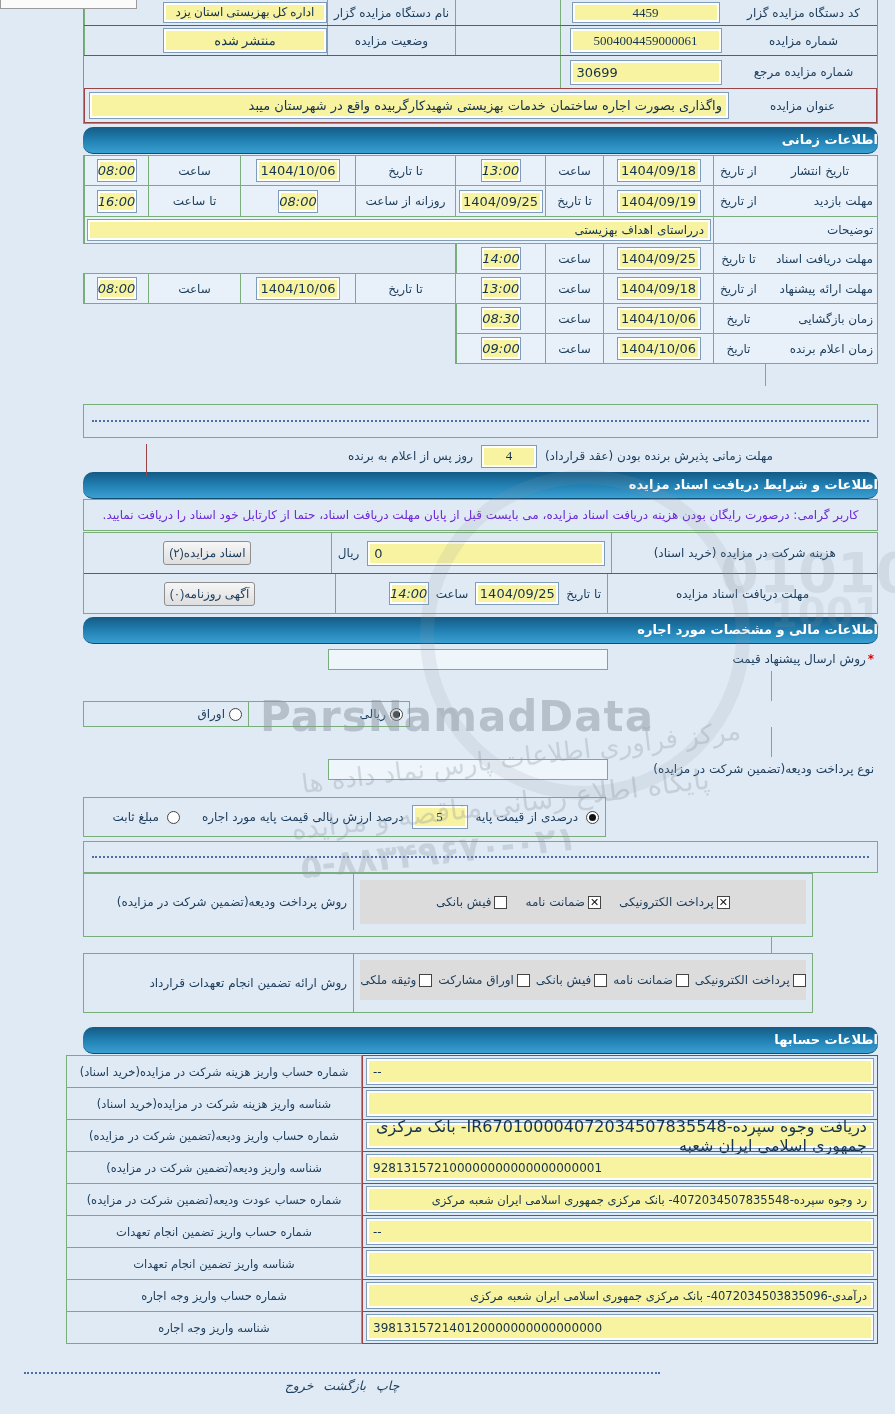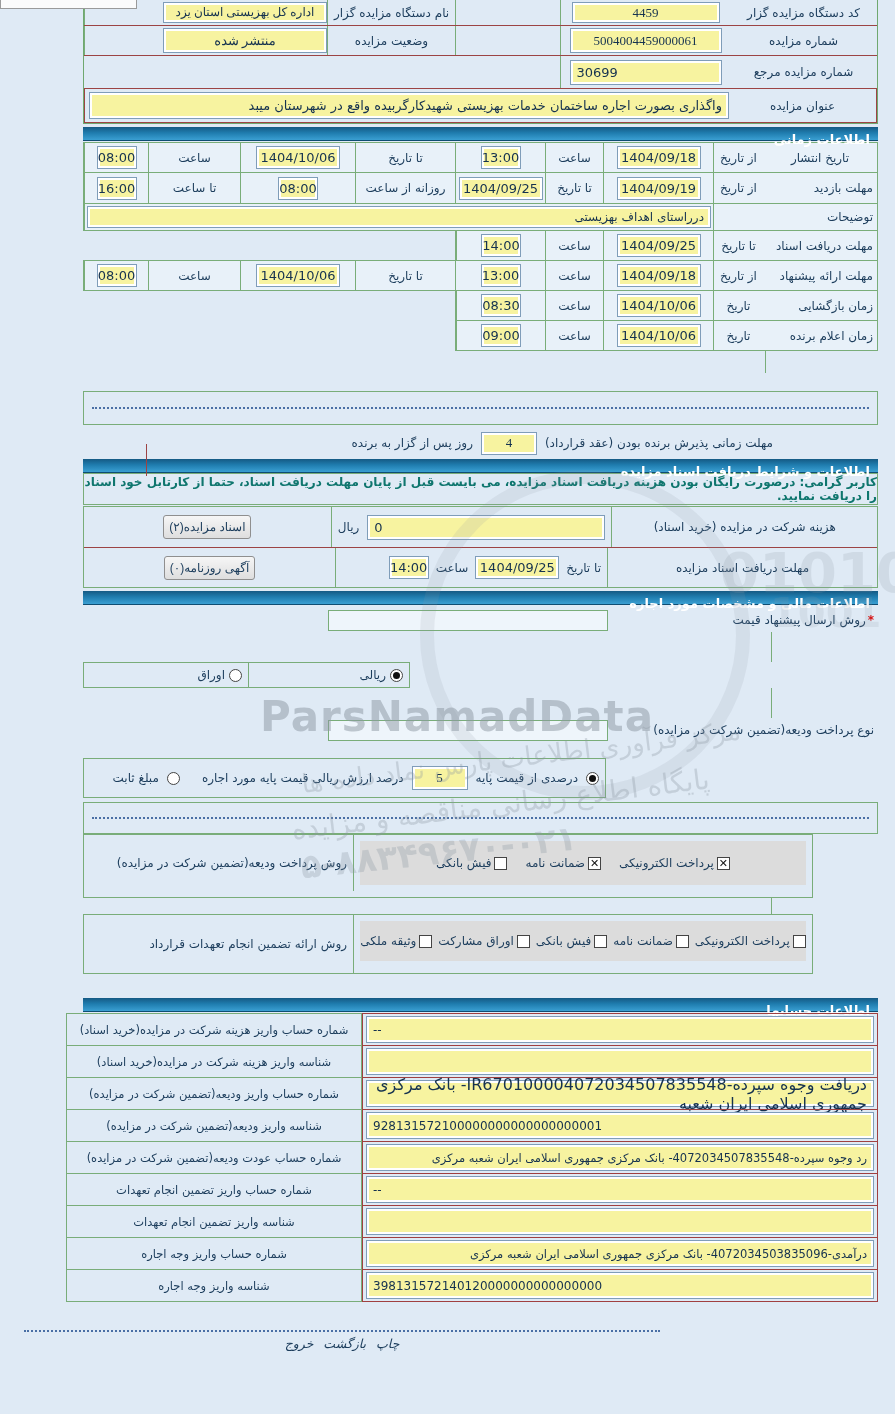--- a/index.html
+++ b/index.html
@@ -13,59 +13,59 @@
   }
   .page { position:relative; width:895px; height:1414px; overflow:hidden; background:#dfeaf5; }
 
   .corner-box { position:absolute; top:0; left:0; width:137px; height:9px;
     background:#fbfbfb; border:1px solid #9a9a9a; border-top:none; }
 
   .col { margin:0 17px 0 83px; }
   .col-accounts { margin:0 17px 0 66px; }
 
   
-  .sec-header { height:14px; line-height:26px; color:#ffffff; font-weight:bold; font-size:13px;
-    padding-right:8px; background:linear-gradient(180deg,#155a84 0%,#1f7cae 45%,#3a9fd2 100%);
-    border-bottom:1px solid #0f4d72; }
+  .sec-header { height:27px; line-height:26px; color:#ffffff; font-weight:bold; font-size:13px;
+    padding-right:0; background:linear-gradient(180deg,#155a84 0%,#1f7cae 45%,#3a9fd2 100%);
+    border-bottom:1px solid #0f4d72;border-radius:10px; }
 
   
   .trow { display:flex; align-items:center; background:transparent; }
   .cell { display:flex; align-items:center; justify-content:center; height:100%; }
   .cell.sep { border-left:1px solid #79ad79; }
   .lbl { color:#1c3d5c; }
   .lblcell { justify-content:center; text-align:center; padding:0 4px; }
 
   .inp { background:#f7f3a0; border:1px solid #7f9db9; box-shadow: inset 0 0 0 2px #ffffff;
     color:#15324f; display:flex; align-items:center; height:22px; font-size:13px; padding:0 6px; }
   .inp.center { justify-content:center;font-family:Liberation Serif, serif; }
   .inp.right { justify-content:flex-start; }
   .inp.left  { justify-content:flex-end; }
   .inp.date { width:84px; height:23px; justify-content:center; }
-  .inp.time { width:40px; height:23px; justify-content:center; }
+  .inp.time { width:40px; height:23px; justify-content:center;font-style:italic; }
 
   
   .toptable { border:1px solid #6fa86f; border-top:none; }
   .toptable .trow { border-top:1px solid #9c4444; }
   .toptable .trow:first-child { border-top:none; }
   .row-title { border:1px solid #9c4444; }
 
   
   .ttable { margin-top:2px; }
   .ttable .trow { border:1px solid #79ad79; margin-top:-1px; background:#e8f1f9; }
   .ttable .trow.half { width:423px; }
   .tail-line { height:22px; position:relative; }
   .tail-line .v { position:absolute; top:0; right:112px; height:100%; border-left:1px solid #79ad79; }
 
   .dash-box { border:1px solid #79ad79; height:34px; display:flex; align-items:center; padding:0 8px; }
   .dash-line { flex:1; border-top:2px dotted #4a6fa5; height:0; }
 
   .accept-row { height:28px; display:flex; align-items:center; justify-content:flex-start; padding-right:105px; gap:8px; }
 
   .notice { border:1px solid #79ad79; margin-top:0; height:32px; display:flex; align-items:center; justify-content:center;
-    color:#0f766e; font-size:12px;font-weight:bold; }
+    color:#6d28d9; font-size:12px; }
 
   .dtable { border:1px solid #79ad79; }
   .dtable .trow { height:40px; }
   .dtable .trow + .trow { border-top:1px solid #9c4444; }
   .btn { background:linear-gradient(180deg,#f6f6f6,#dedede); border:1px solid #8f8f8f; border-radius:3px;
     color:#1c3d5c; font-size:12px; padding:4px 5px; cursor:pointer; white-space:nowrap; }
   .btncell { width:252px; border-left:none; border-right:1px solid #79ad79; }
 
   
   .fin-r1 { height:24px; display:flex; align-items:center; }
@@ -333,21 +333,21 @@
         </div>
     </div>
 
     <div class="dash-box" style="margin-top:18px">
         <div class="dash-line"></div>
       </div>
 
     <div class="accept-row" style="margin-top:4px">
       <span class="lbl">مهلت زمانی پذیرش برنده بودن (عقد قرارداد)</span>
       <div class="inp center" style="width:56px;height:23px">4</div>
-      <span class="lbl">روز پس از گزار به برنده</span>
+      <span class="lbl">روز پس از اعلام به برنده</span>
     </div>
 
     <div class="sec-header" style="margin-top:2px">اطلاعات و شرایط دریافت اسناد مزایده</div>
 
     <div class="notice">
         <span>کاربر گرامی: درصورت رایگان بودن هزینه دریافت اسناد مزایده، می بایست قبل از پایان مهلت دریافت اسناد، حتما از کارتابل خود اسناد را دریافت نمایید.</span>
       </div>
 
     <div class="dtable" style="margin-top:1px">
       <div class="trow">
@@ -478,21 +478,21 @@
             <span class="cb"></span>
             <span class="lbl">وثیقه ملکی</span>
           </span>
         </div>
         <div class="cb-label sep-v">
             <span class="lbl">روش ارائه تضمین انجام تعهدات قرارداد</span>
           </div>
       </div>
     </div>
 
-    <div class="sec-header" style="margin-top:24px">اطلاعات حسابها</div>
+    <div class="sec-header" style="margin-top:14px">اطلاعات حسابها</div>
   </div>
 
   <div class="col-accounts atable" style="margin-top:2px">
     <div class="arow">
       <div class="avalue">
           <div class="inp left">--</div>
         </div>
       <div class="alabel">
           <span>شماره حساب واریز هزینه شرکت در مزایده(خرید اسناد)</span>
         </div>

